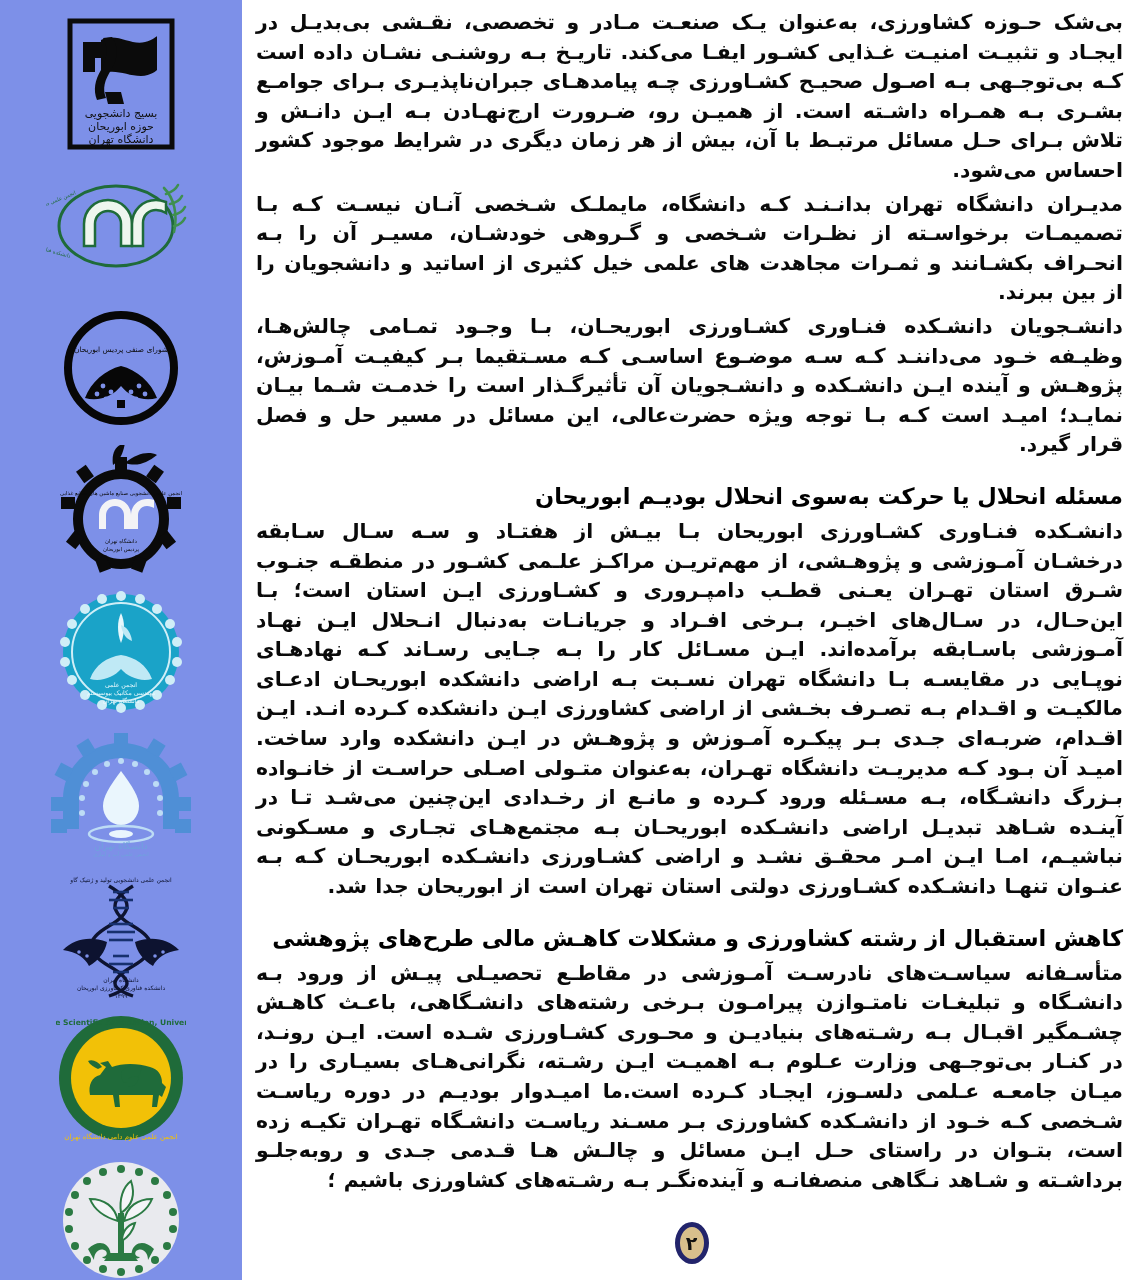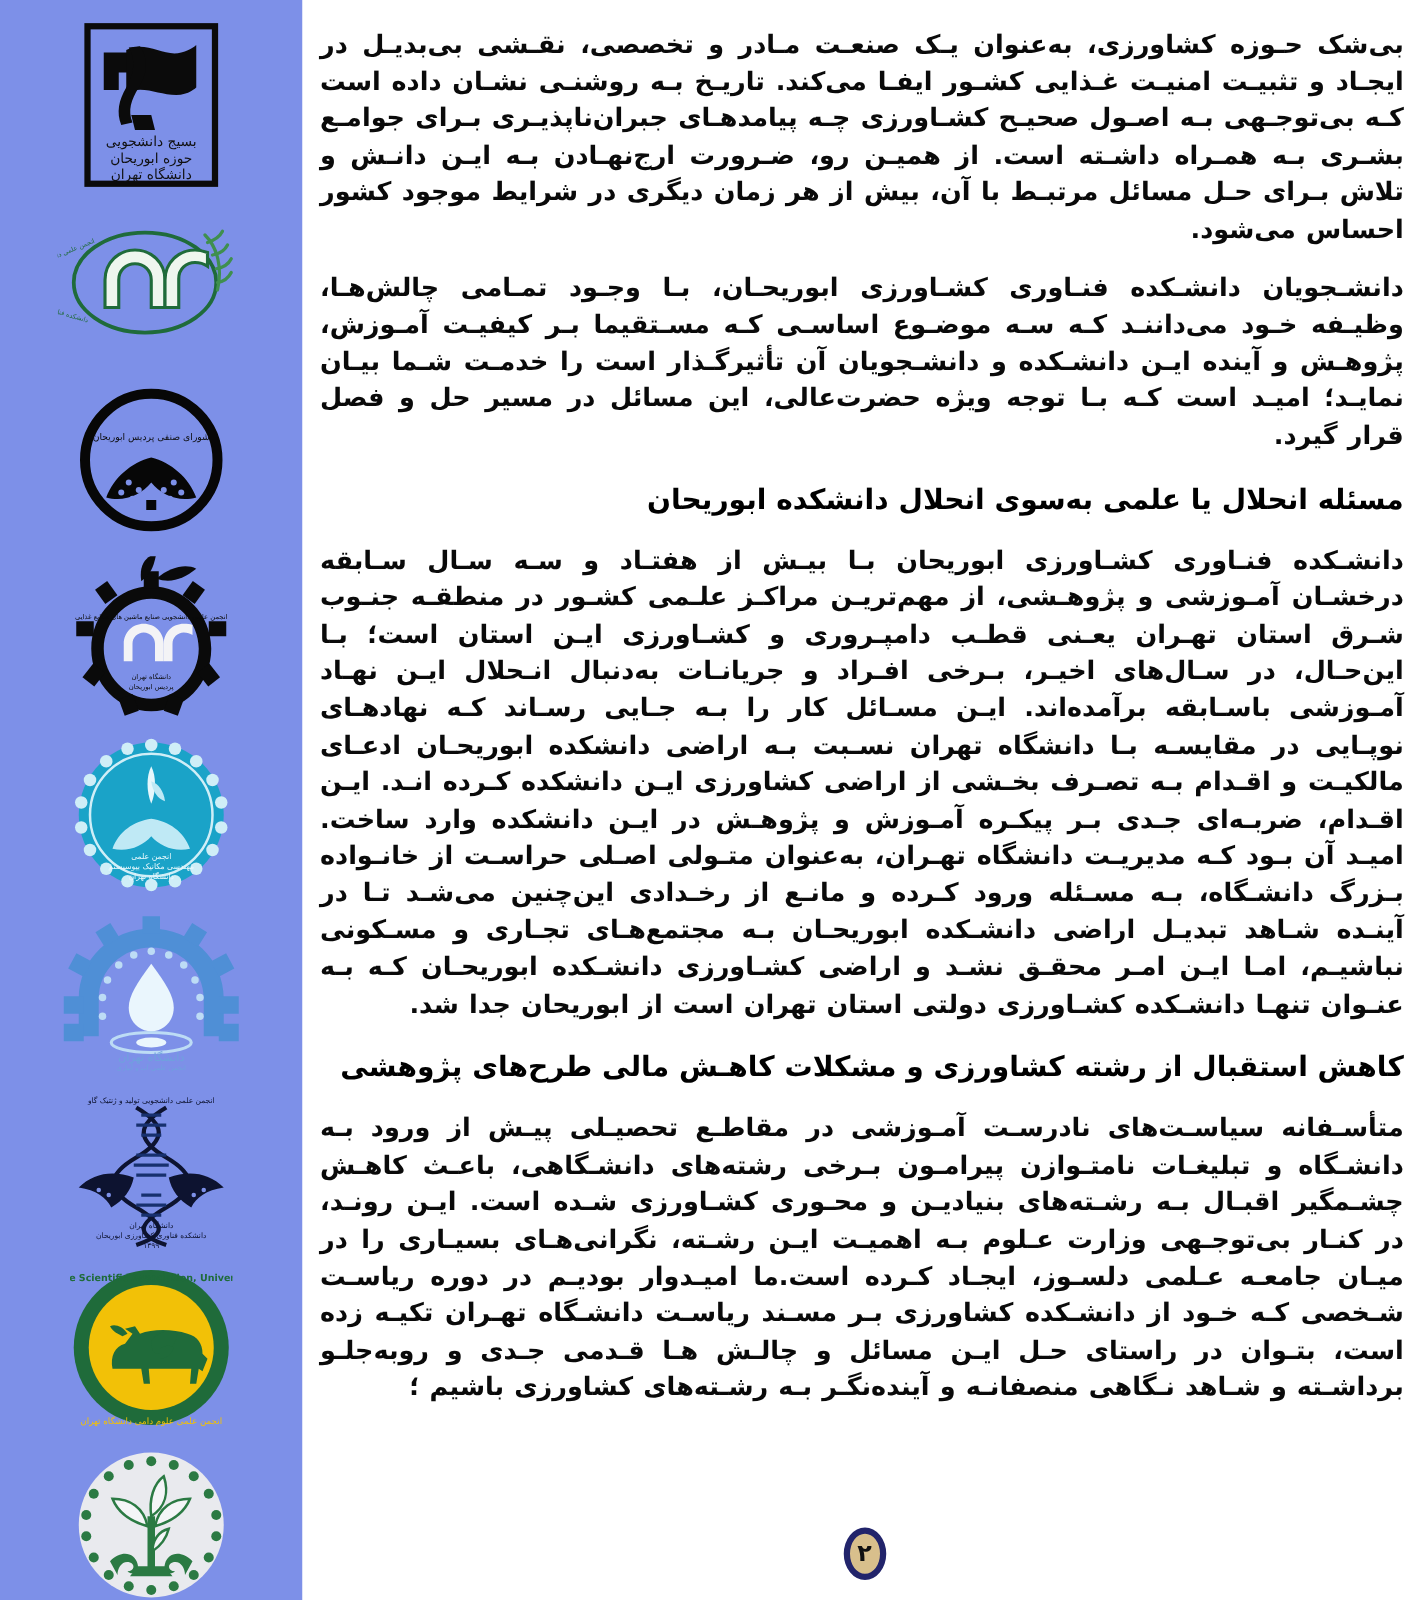--- a/index.html
+++ b/index.html
@@ -58,21 +58,21 @@
     width: 899px;
     height: 1280px;
     background: #ffffff;
     box-sizing: border-box;
     padding: 4px 18px 0 14px;
     direction: rtl;
     text-align: justify;
   }
 
   p.body-par {
-    margin: 17px 0 0 0;
+    margin: 4px 0 0 0;
     font-size: 20.4px;
     line-height: 29.6px;
     color: #0a0a0a;
     text-align: justify;
     text-align-last: right;
     font-weight: 600;
     letter-spacing: 0px;
     word-spacing: 1px;
     font-family: "DejaVu Sans", "Liberation Sans", sans-serif;
   }
@@ -368,23 +368,24 @@
         <path d="M96 92 c-10 -10 -20 -6 -22 2 c-2 6 4 10 8 6 c-6 0 -6 -6 -2 -7 c6 -2 10 4 10 10 z" fill="#2b7a43"></path>
         <path d="M46 104 h34 l-6 -8 h-22 z" fill="#2b7a43"></path>
       </svg>
     </div>
 
   </aside>
 
   <main class="content">
 
     <p class="body-par">بی‌شک حـوزه کشاورزی، به‌عنوان یـک صنعـت مـادر و تخصصی، نقـشی بی‌بدیـل در ایجـاد و تثبیـت امنیـت غـذایی کشـور ایفـا می‌کند. تاریـخ بـه روشنـی نشـان داده است کـه بی‌توجـهی بـه اصـول صحیـح کشـاورزی چـه پیامدهـای جبران‌ناپذیـری بـرای جوامـع بشـری بـه همـراه داشـته است. از همیـن رو، ضـرورت ارج‌نهـادن بـه ایـن دانـش و تلاش بـرای حـل مسائل مرتبـط با آن، بیش از هر زمان دیگری در شرایط موجود کشور احساس می‌شود.</p>
+    <p class="body-par">مدیـران دانشگاه تهران بدانـنـد کـه دانشگاه، مایملـک شـخصی آنـان نیسـت کـه بـا تصمیمـات برخواسـته از نظـرات شـخصی و گـروهی خودشـان، مسیـر آن را بـه انحـراف بکشـانند و ثمـرات مجاهدت های علمی خیل کثیری از اساتید و دانشجویان را از بین ببرند.</p>
     <p class="body-par">دانشـجویان دانشـکده فنـاوری کشـاورزی ابوریحـان، بـا وجـود تمـامی چالش‌هـا، وظیـفه خـود می‌داننـد کـه سـه موضـوع اساسـی کـه مسـتقیما بـر کیفیـت آمـوزش، پژوهـش و آینده ایـن دانشـکده و دانشـجویان آن تأثیرگـذار است را خدمـت شـما بیـان نمایـد؛ امیـد است کـه بـا توجه ویژه حضرت‌عالی، این مسائل در مسیر حل و فصل قرار گیرد.</p>
 
-    <h2 class="section-head">مسئله انحلال یا علمی به‌سوی انحلال دانشکده ابوریحان</h2>
+    <h2 class="section-head">مسئله انحلال یا حرکت به‌سوی انحلال بودیـم ابوریحان</h2>
     <p class="body-par">دانشـکده فنـاوری کشـاورزی ابوریحان بـا بیـش از هفتـاد و سـه سـال سـابقه درخشـان آمـوزشی و پژوهـشی، از مهم‌تریـن مراکـز علـمی کشـور در منطقـه جنـوب شـرق استان تهـران یعـنی قطـب دامپـروری و کشـاورزی ایـن استان است؛ بـا این‌حـال، در سـال‌های اخیـر، بـرخی افـراد و جریانـات به‌دنبال انـحلال ایـن نهـاد آمـوزشی باسـابقه برآمده‌اند. ایـن مسـائل کار را بـه جـایی رسـاند کـه نهادهـای نوپـایی در مقایسـه بـا دانشگاه تهران نسـبت بـه اراضی دانشکده ابوریحـان ادعـای مالکیـت و اقـدام بـه تصـرف بخـشی از اراضی کشاورزی ایـن دانشکده کـرده انـد. ایـن اقـدام، ضربـه‌ای جـدی بـر پیکـره آمـوزش و پژوهـش در ایـن دانشکده وارد ساخت. امیـد آن بـود کـه مدیریـت دانشگاه تهـران، به‌عنوان متـولی اصـلی حراسـت از خانـواده بـزرگ دانشـگاه، بـه مسـئله ورود کـرده و مانـع از رخـدادی این‌چنین می‌شـد تـا در آینـده شـاهد تبدیـل اراضی دانشـکده ابوریحـان بـه مجتمع‌هـای تجـاری و مسـکونی نباشیـم، امـا ایـن امـر محقـق نشـد و اراضی کشـاورزی دانشـکده ابوریحـان کـه بـه عنـوان تنهـا دانشـکده کشـاورزی دولتی استان تهران است از ابوریحان جدا شد.</p>
 
     <h2 class="section-head">کاهش استقبال از رشته کشاورزی و مشکلات کاهـش مالی طرح‌های پژوهشی</h2>
     <p class="body-par">متأسـفانه سیاسـت‌های نادرسـت آمـوزشی در مقاطـع تحصیـلی پیـش از ورود بـه دانشـگاه و تبلیغـات نامتـوازن پیرامـون بـرخی رشته‌های دانشـگاهی، باعـث کاهـش چشـمگیر اقبـال بـه رشـته‌های بنیادیـن و محـوری کشـاورزی شـده است. ایـن رونـد، در کنـار بی‌توجـهی وزارت عـلوم بـه اهمیـت ایـن رشـته، نگرانی‌هـای بسیـاری را در میـان جامعـه عـلمی دلسـوز، ایجـاد کـرده است.ما امیـدوار بودیـم در دوره ریاسـت شـخصی کـه خـود از دانشـکده کشاورزی بـر مسـند ریاسـت دانشـگاه تهـران تکیـه زده است، بتـوان در راستای حـل ایـن مسائل و چالـش هـا قـدمی جـدی و روبه‌جلـو برداشـته و شـاهد نـگاهی منصفانـه و آینده‌نگـر بـه رشـته‌های کشاورزی باشیم ؛</p>
 
     <div class="page-badge-wrap">
       <div class="page-badge">۲</div>
     </div>
 
   </main>

